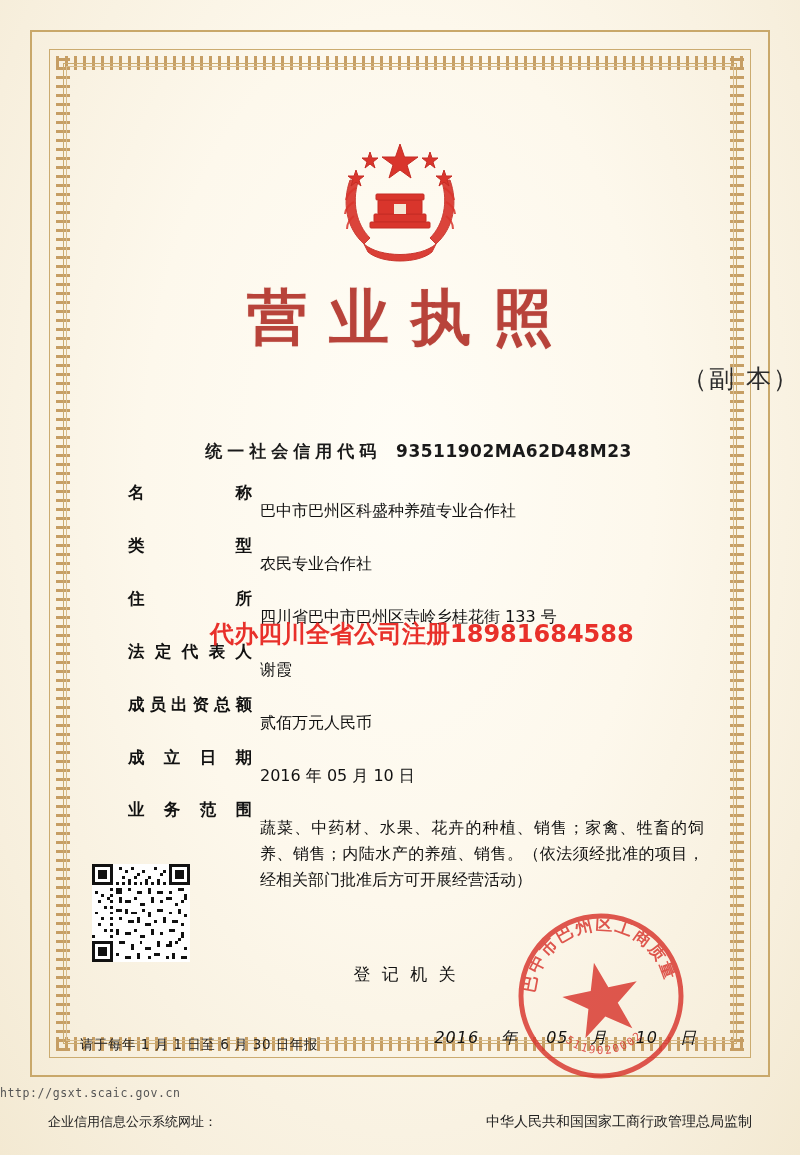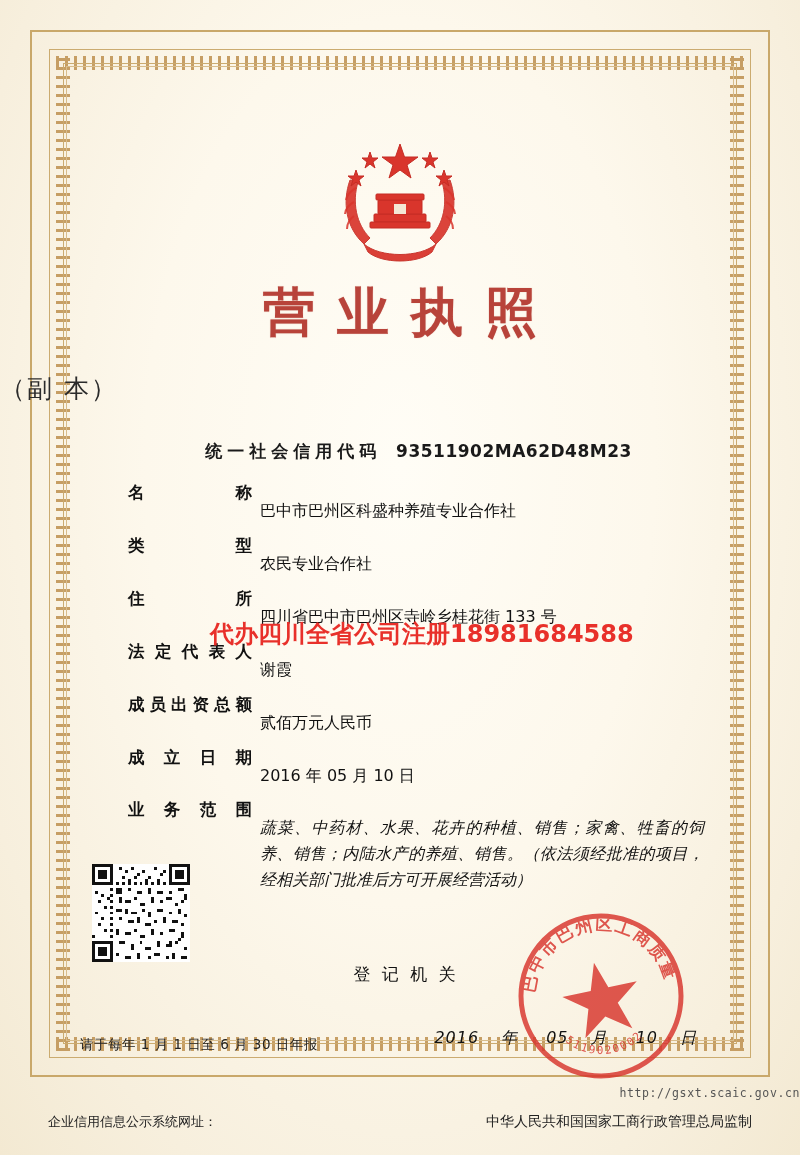--- a/index.html
+++ b/index.html
@@ -74,31 +74,31 @@
   .emblem svg { display: block; }
 
   
   .title {
     position: absolute;
     left: 0; right: 0;
     top: 278px;
     text-align: center;
     font-family: "DejaVu Sans", sans-serif;
     font-weight: bold;
-    font-size: 52px;
+    font-size: 60px;
     letter-spacing: 22px;
     text-indent: 22px;
     color: #b8433a;
     text-shadow: 0 0 1px rgba(160,50,40,.4);
   }
   .subtitle {
     position: absolute;
     left: 0; right: 0;
-    top: 372px;
-    text-align: left;
+    top: 362px;
+    text-align: right;
     font-family: "DejaVu Sans", sans-serif;
     font-size: 25px;
     color: #2b2b2b;
     letter-spacing: 2px;
   }
   .credit-code {
     position: absolute;
     left: 0; right: 0;
     top: 440px;
     text-align: center;
@@ -135,21 +135,21 @@
     justify-content: space-between;
   }
   .row .lab span { display: inline-block; }
   .row .val {
     font-size: 16px;
     color: #111;
     line-height: 1.62;
     padding-left: 8px;
     margin-top: 16px;
   }
-  .row.biz .val { text-align: justify; font-style: italic; }
+  .row.biz .val { text-align: justify; }
 
   
   .watermark {
     position: absolute;
     left: 210px;
     top: 618px;
     font-family: "DejaVu Sans", sans-serif;
     font-size: 24px;
     font-weight: bold;
     color: #e8302a;
@@ -210,21 +210,21 @@
     top: 1036px;
     font-family: "DejaVu Sans", sans-serif;
     font-size: 13.5px;
     color: #222;
     letter-spacing: .5px;
   }
   .url-note {
     position: absolute;
     left: 0; right: 0;
     top: 1086px;
-    text-align: right;
+    text-align: left;
     font-family: "DejaVu Sans Mono", monospace;
     font-size: 11.5px;
     color: #555;
     letter-spacing: .6px;
   }
   .bottom-left {
     position: absolute;
     left: 48px;
     top: 1113px;
     font-family: "DejaVu Sans", sans-serif;

